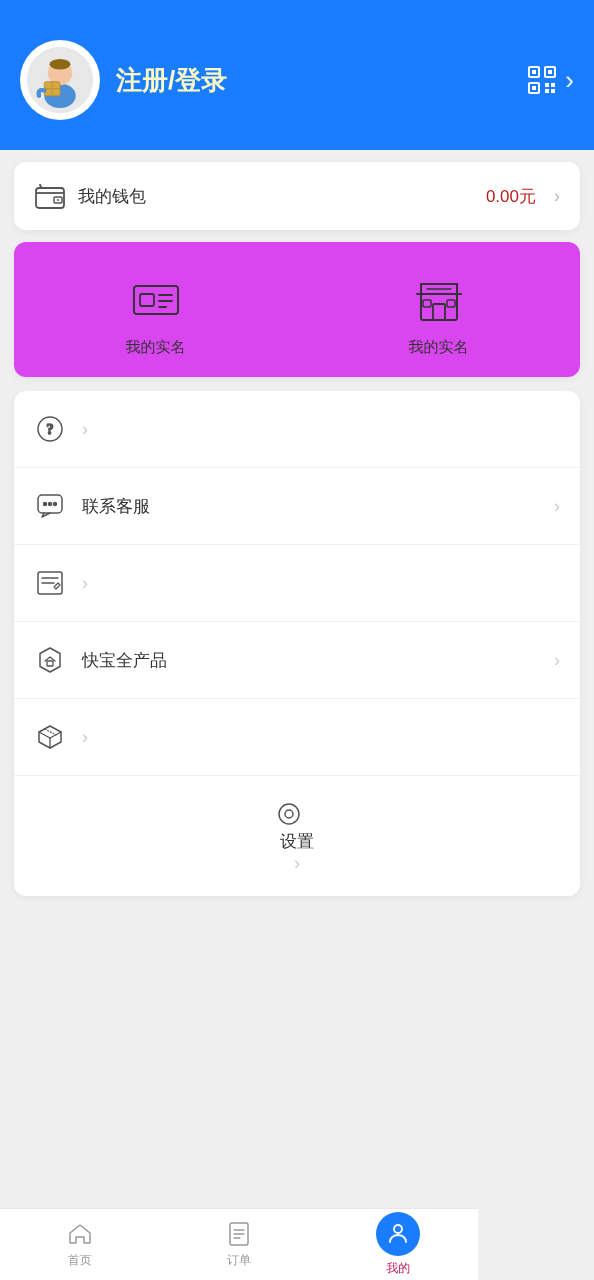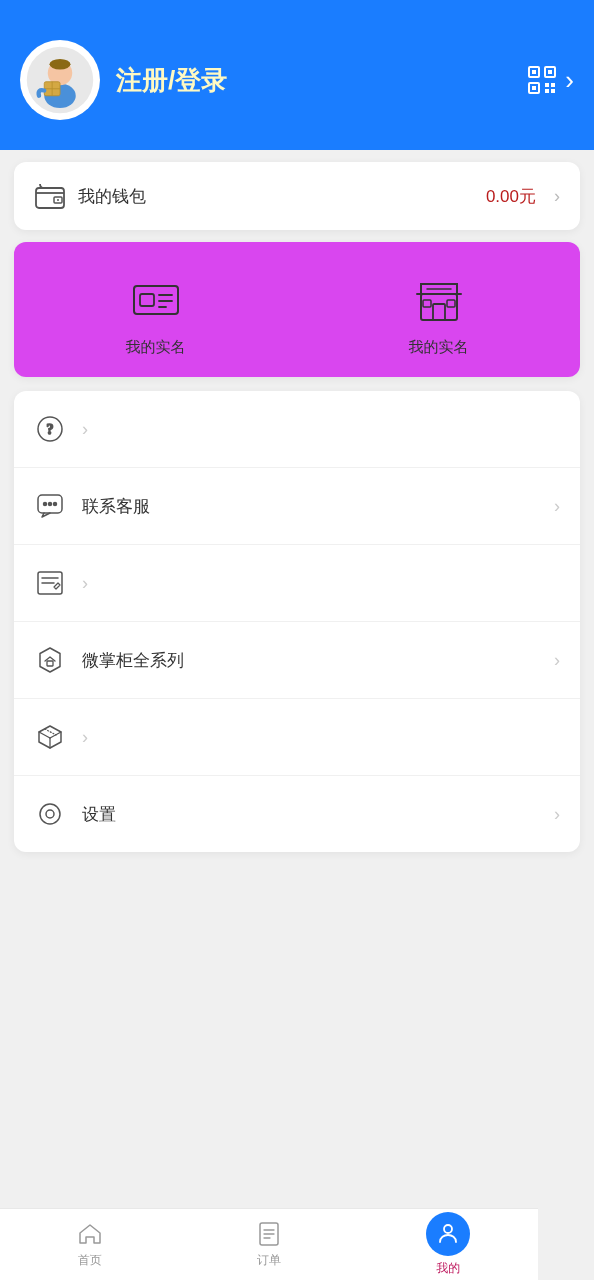--- a/index.html
+++ b/index.html
@@ -126,20 +126,21 @@
     }
     .menu-item {
       display: flex;
       align-items: center;
       padding: 22px 20px;
       border-bottom: 1px solid #f0f0f0;
       cursor: pointer;
     }
     .menu-item:last-child {
       border-bottom: none;
+      flex-direction: column;
     }
     .menu-item-icon {
       width: 32px;
       height: 32px;
       margin-right: 16px;
       display: flex;
       align-items: center;
       justify-content: center;
     }
     .menu-item-icon svg {
@@ -159,21 +160,21 @@
     .menu-item-chevron {
       color: #ccc;
       font-size: 18px;
     }
 
     
     .bottom-nav {
       position: fixed;
       bottom: 0;
       left: 0;
-      width: 538px;
+      width: 478px;
       background: #fff;
       border-top: 1px solid #e8e8e8;
       display: flex;
       align-items: center;
       height: 72px;
     }
     .nav-item {
       flex: 1;
       display: flex;
       flex-direction: column;
@@ -356,21 +357,21 @@
 
   <div class="menu-item">
     <div class="menu-item-icon">
       <svg viewBox="0 0 28 28" fill="none" xmlns="http://www.w3.org/2000/svg">
 
         <path d="M14 2 L24 7.5 L24 20.5 L14 26 L4 20.5 L4 7.5 Z" stroke="#555" stroke-width="1.5" fill="none"></path>
         <path d="M9 15 L14 11 L19 15" stroke="#555" stroke-width="1.3" fill="none" stroke-linecap="round"></path>
         <rect x="11" y="15" width="6" height="5" rx="0.5" stroke="#555" stroke-width="1.3" fill="none"></rect>
       </svg>
     </div>
-    <span class="menu-item-label">微掌柜全系列</span>
+    <span class="menu-item-label">快宝全产品</span>
     <span class="menu-item-chevron">›</span>
   </div>
 
   <div class="menu-item">
     <div class="menu-item-icon">
       <svg viewBox="0 0 28 28" fill="none" xmlns="http://www.w3.org/2000/svg">
         <path d="M14 3 L25 9 L25 19 L14 25 L3 19 L3 9 Z" stroke="#555" stroke-width="1.5" fill="none"></path>
         <line x1="3" y1="9" x2="14" y2="15" stroke="#555" stroke-width="1.3"></line>
         <line x1="25" y1="9" x2="14" y2="15" stroke="#555" stroke-width="1.3"></line>
         <line x1="14" y1="15" x2="14" y2="25" stroke="#555" stroke-width="1.3"></line>

